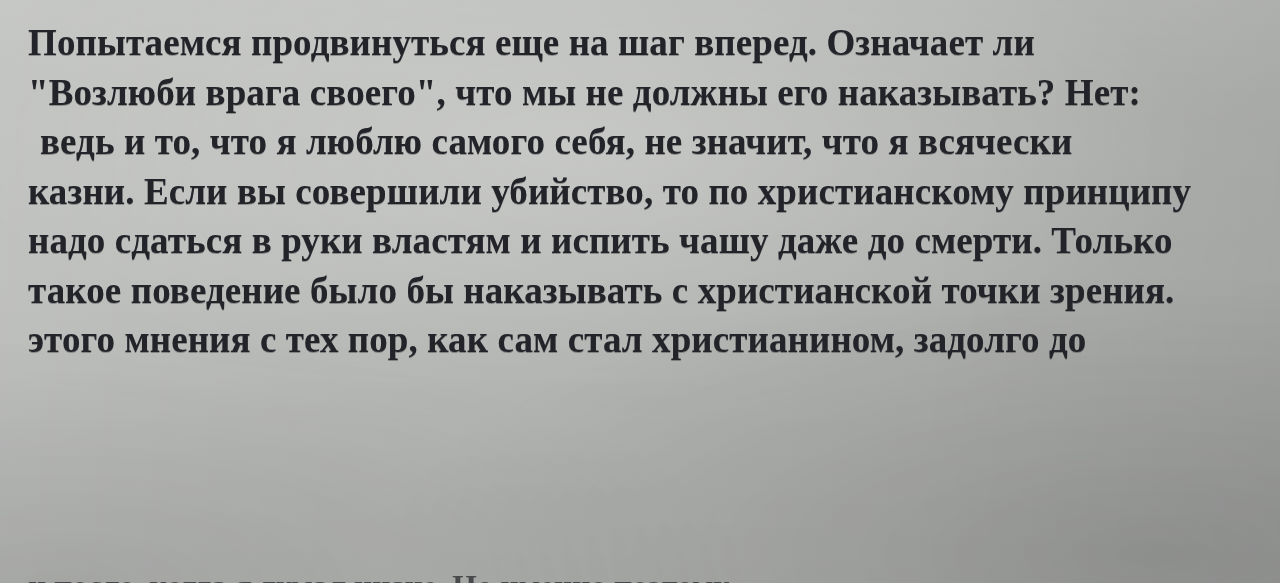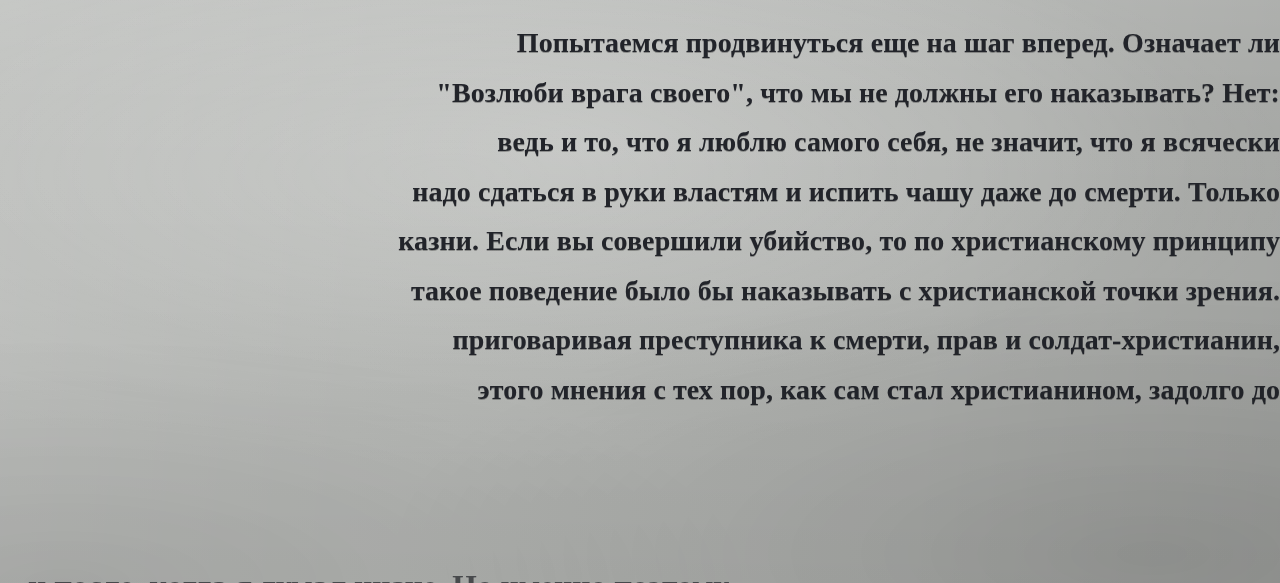--- a/index.html
+++ b/index.html
@@ -34,26 +34,25 @@
     inset: 0;
     pointer-events: none;
     background: radial-gradient(ellipse 70% 60% at 45% 25%, rgba(255,255,255,0.22) 0%, rgba(255,255,255,0) 70%);
   }
   #text-block {
     position: absolute;
     left: 28px;
     top: 18px;
     width: 1252px;
     font-family: "Liberation Serif", "DejaVu Serif", serif;
-    font-size: 28px;
+    font-size: 37px;
     line-height: 49.5px;
     color: #22242a;
     letter-spacing: 0.1px;
     text-rendering: optimizeLegibility;
-    text-align: right;
   }
   .line {
     white-space: nowrap;
     display: block;
     font-weight: 600;
     text-shadow: 0 0.5px 0.6px rgba(0,0,0,0.28);
   }
   
   .line:nth-child(1) { filter: blur(0.15px); }
   .line:nth-child(2) { filter: blur(0.15px); }
@@ -87,23 +86,22 @@
 <body>
 
 <div id="page">
 
   <div id="glow"></div>
 
   <div id="text-block">
     <span class="line">Попытаемся продвинуться еще на шаг вперед. Означает ли</span>
     <span class="line">"Возлюби врага своего", что мы не должны его наказывать? Нет:</span>
     <span class="line">ведь и то, что я люблю самого себя, не значит, что я всячески</span>
+    <span class="line">казни. Если вы совершили убийство, то по христианскому принципу</span>
     <span class="line">надо сдаться в руки властям и испить чашу даже до смерти. Только</span>
-    <span class="line">казни. Если вы совершили убийство, то по христианскому принципу</span>
     <span class="line">такое поведение было бы наказывать с христианской точки зрения.</span>
-    <span class="line">приговаривая преступника к смерти, прав и солдат-христианин,</span>
     <span class="line">этого мнения с тех пор, как сам стал христианином, задолго до</span>
   </div>
 
   <div class="line-clipped">и после, когда я думал иначе. Но именно поэтому</div>
 
   <div id="grain"></div>
 </div>
 
 </body></html>

